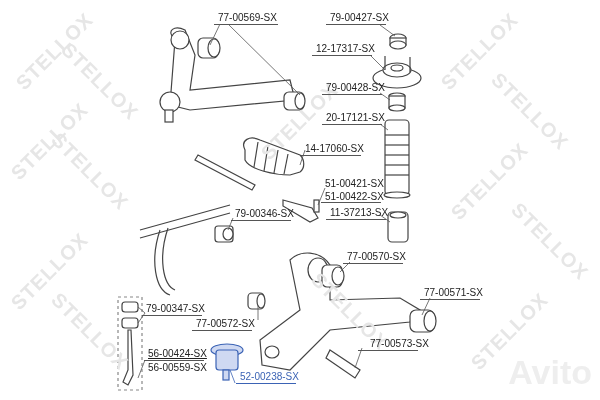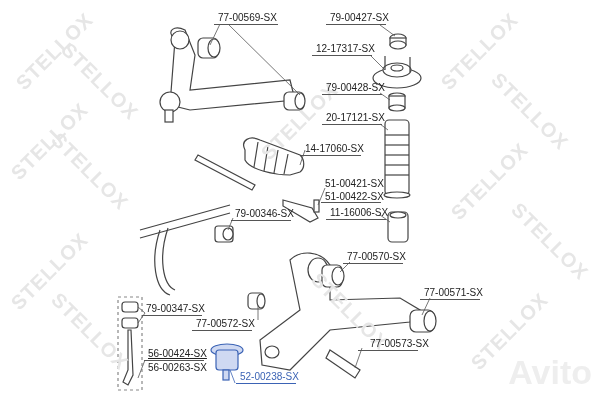--- a/index.html
+++ b/index.html
@@ -180,21 +180,21 @@
 <div class="label" style="left:326px;top:112px;">20-17121-SX</div>
 <div class="uline" style="left:322px;top:124px;width:60px;"></div>
 
 <div class="label" style="left:305px;top:143px;">14-17060-SX</div>
 <div class="uline" style="left:301px;top:155px;width:60px;"></div>
 
 <div class="label" style="left:325px;top:178px;">51-00421-SX</div>
 <div class="label" style="left:325px;top:191px;">51-00422-SX</div>
 <div class="uline" style="left:321px;top:202px;width:60px;"></div>
 
-<div class="label" style="left:330px;top:207px;">11-16006-SX</div>
+<div class="label" style="left:330px;top:207px;">11-37213-SX</div>
 <div class="uline" style="left:326px;top:219px;width:60px;"></div>
 
 <div class="label" style="left:235px;top:208px;">79-00346-SX</div>
 <div class="uline" style="left:231px;top:220px;width:60px;"></div>
 
 <div class="label" style="left:347px;top:251px;">77-00570-SX</div>
 <div class="uline" style="left:343px;top:263px;width:60px;"></div>
 
 <div class="label" style="left:424px;top:287px;">77-00571-SX</div>
 <div class="uline" style="left:420px;top:299px;width:60px;"></div>
@@ -203,18 +203,18 @@
 <div class="uline" style="left:142px;top:315px;width:60px;"></div>
 
 <div class="label" style="left:196px;top:318px;">77-00572-SX</div>
 <div class="uline" style="left:192px;top:330px;width:60px;"></div>
 
 <div class="label" style="left:370px;top:338px;">77-00573-SX</div>
 <div class="uline" style="left:358px;top:350px;width:60px;"></div>
 
 <div class="label" style="left:148px;top:348px;text-decoration:underline;">56-00424-SX</div>
 <div class="uline" style="left:144px;top:360px;width:60px;"></div>
-<div class="label" style="left:148px;top:362px;">56-00263-SX</div>
+<div class="label" style="left:148px;top:362px;">56-00559-SX</div>
 
 <div class="label hl" style="left:240px;top:371px;">52-00238-SX</div>
 <div class="uline hl" style="left:236px;top:383px;width:60px;"></div>
 
 <div class="avito">Avito</div>
 
 </body></html>

